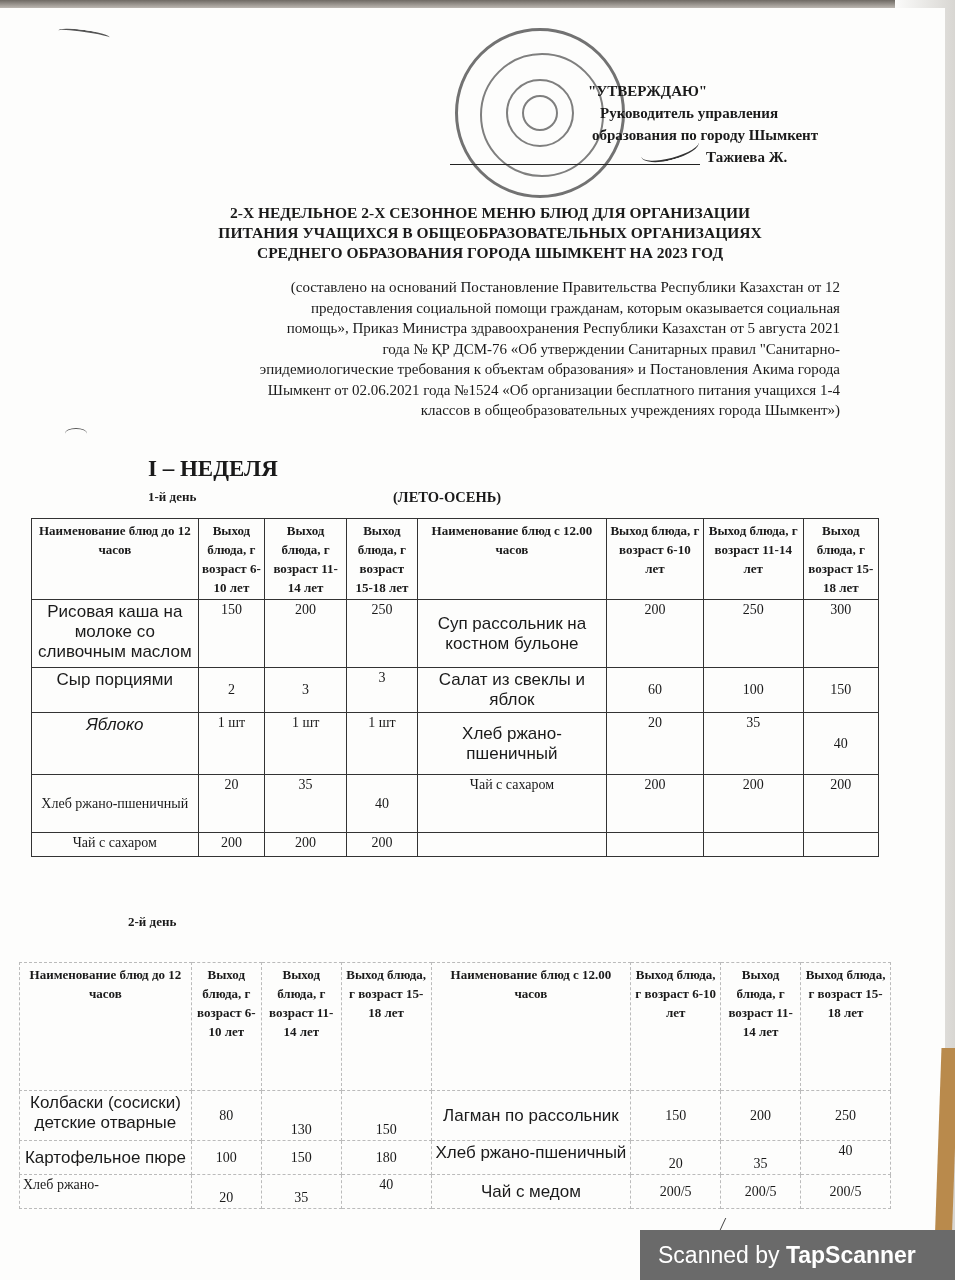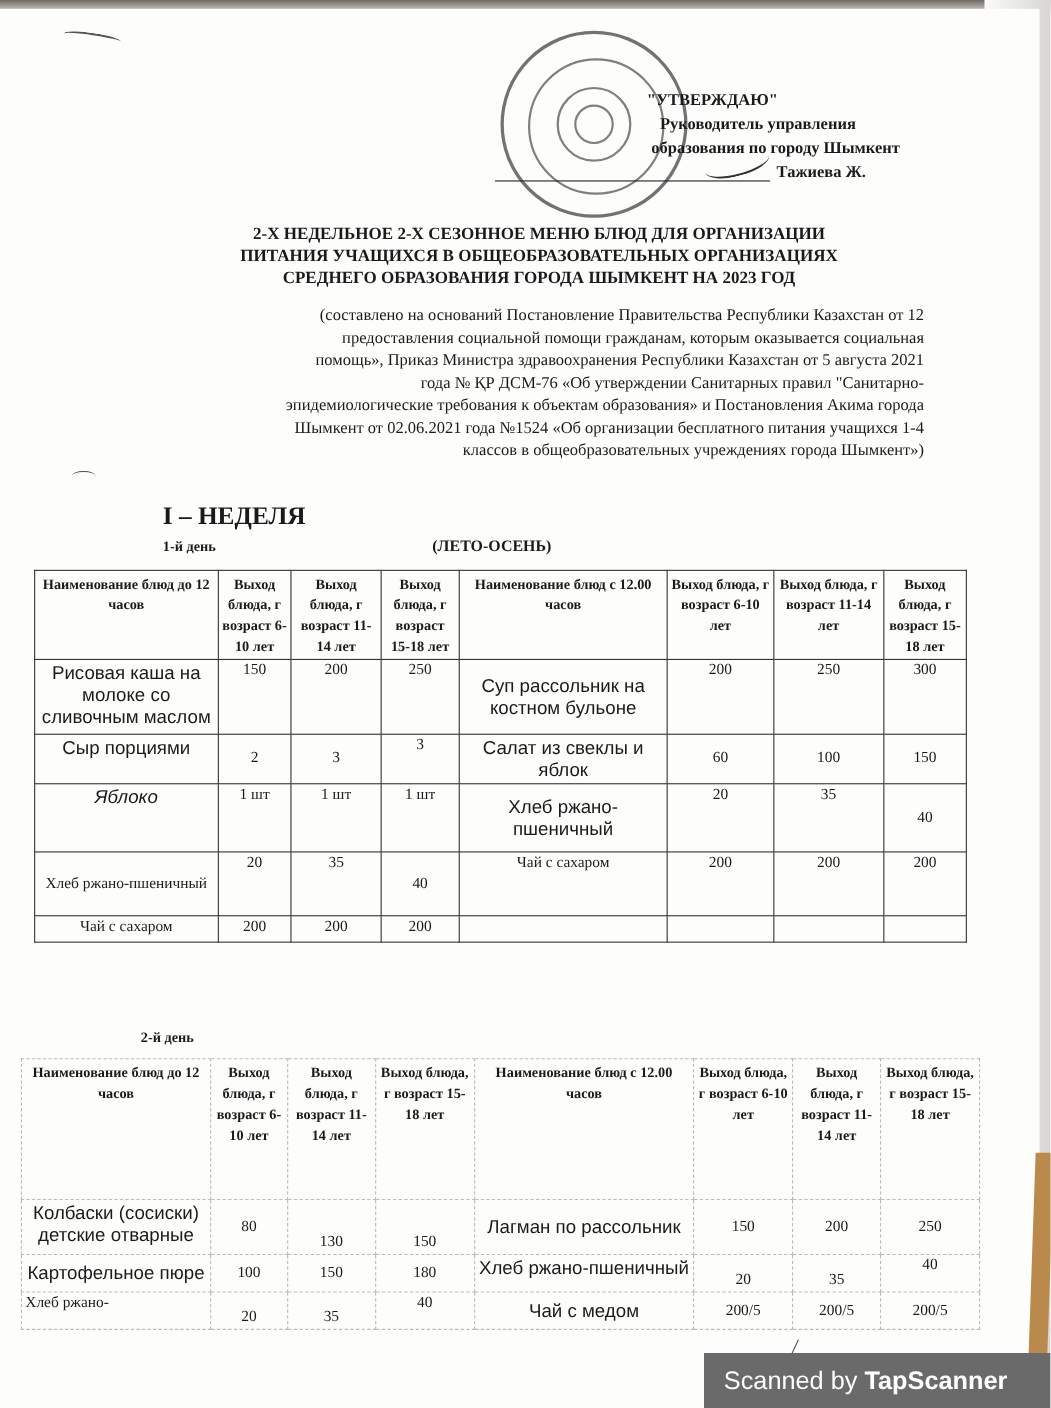--- a/index.html
+++ b/index.html
@@ -24,21 +24,21 @@
   .approve .l4 { position:relative; padding-left:126px; }
   .approve .sigline { position:absolute; left:-130px; top:18px; width:250px; border-top:1px solid #222; }
   .approve .sig { position:absolute; left:60px; top:-8px; width:60px; height:20px; border-bottom:2px solid #333; border-radius:0 0 50% 50%; transform:rotate(-15deg); }
 
   .title { position:absolute; left:150px; top:203px; width:680px; text-align:center; font-weight:bold; font-size:15.5px; line-height:20px; }
   .basis { position:absolute; left:140px; top:277px; width:700px; text-align:right; font-size:15px; line-height:20.5px; }
 
   .week { position:absolute; left:148px; top:456px; font-weight:bold; font-size:23px; }
   .day1 { position:absolute; left:148px; top:489px; font-weight:bold; font-size:13px; }
   .season { position:absolute; left:393px; top:489px; font-weight:bold; font-size:14.5px; }
-  .day2 { position:absolute; left:128px; top:935px; font-weight:bold; font-size:13px; }
+  .day2 { position:absolute; left:128px; top:914px; font-weight:bold; font-size:13px; }
 
   table { position:absolute; border-collapse:collapse; font-size:14px; }
   td, th { border:1px solid #333; text-align:center; vertical-align:top; padding:2px 3px; }
   th { font-weight:bold; font-size:13px; line-height:19px; }
   .t1 { left:31px; top:518px; width:848px; }
   .t2 { left:19px; top:962px; width:872px; border-color:#bbb; }
   .t2 td, .t2 th { border:1px dashed #bbb; }
   .sans { font-family:"Liberation Sans", sans-serif; font-size:17px; }
   .vmid { vertical-align:middle; }
 

